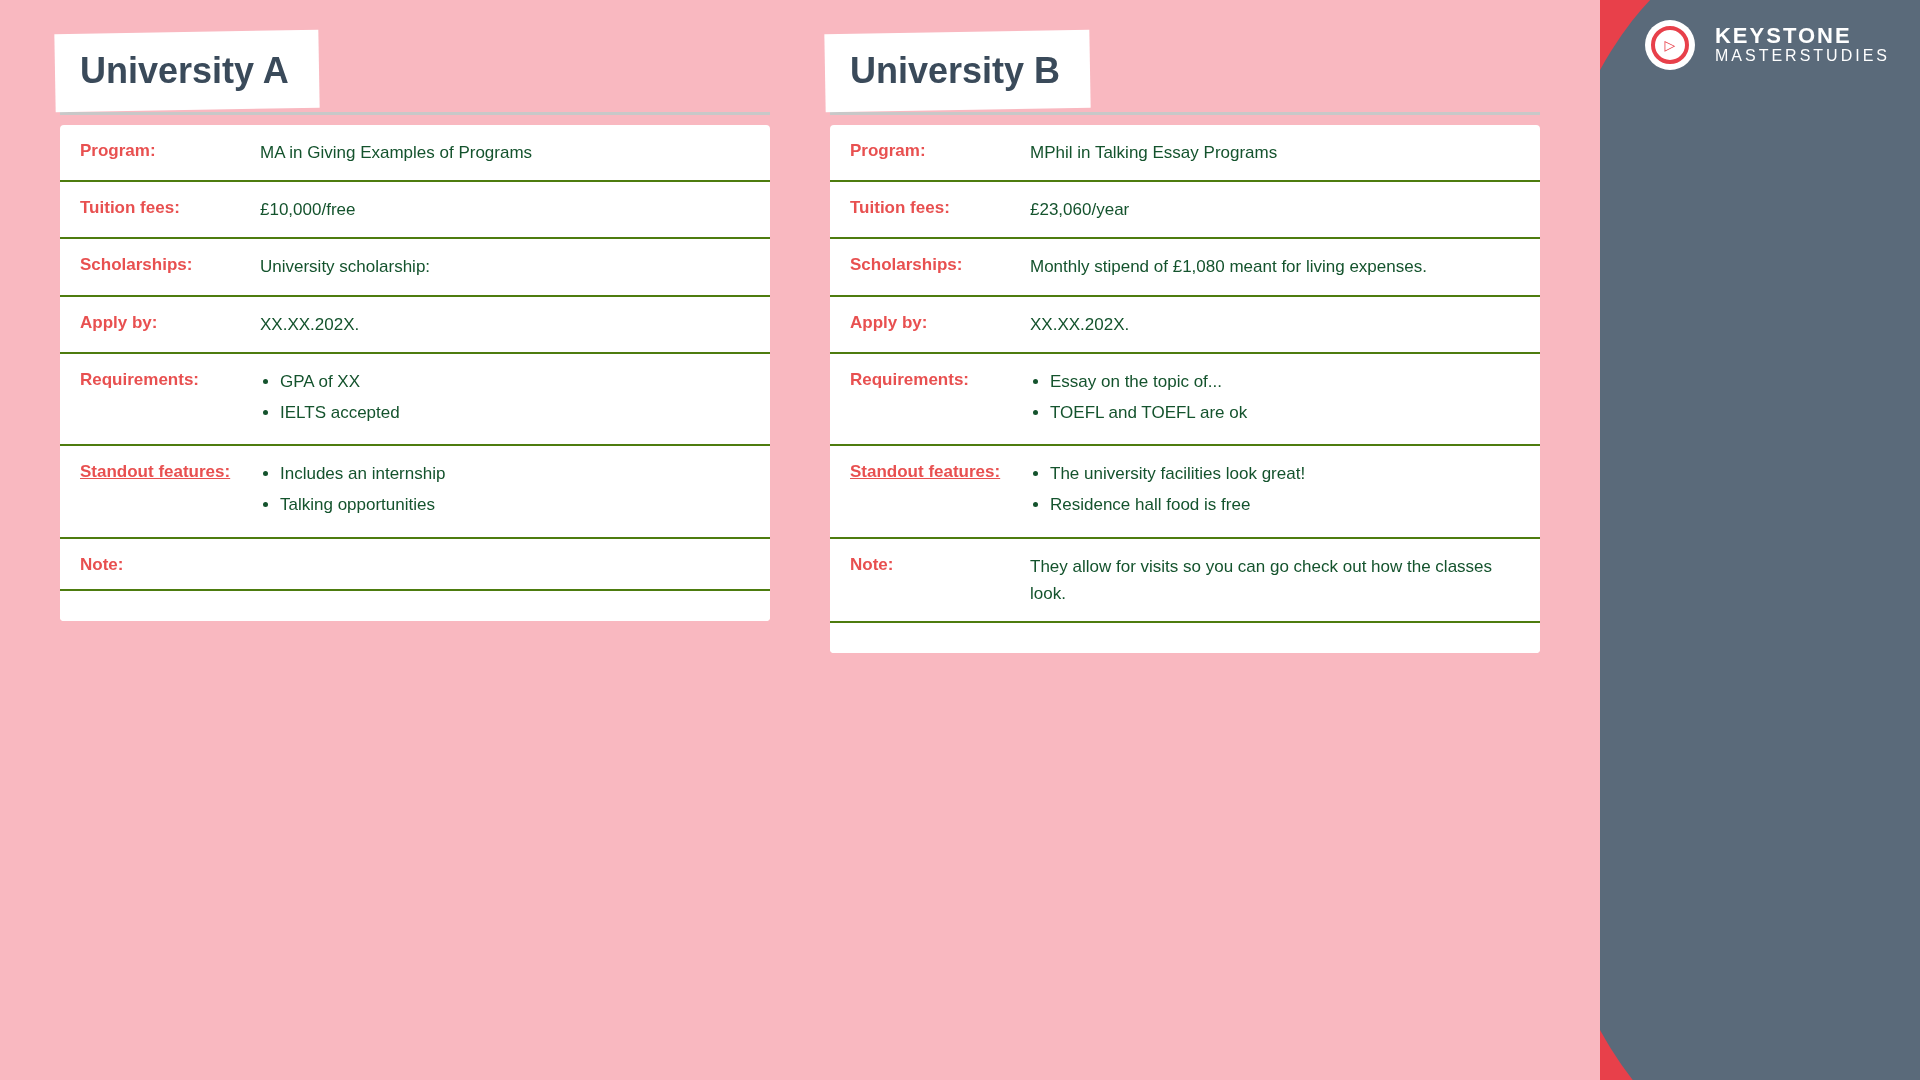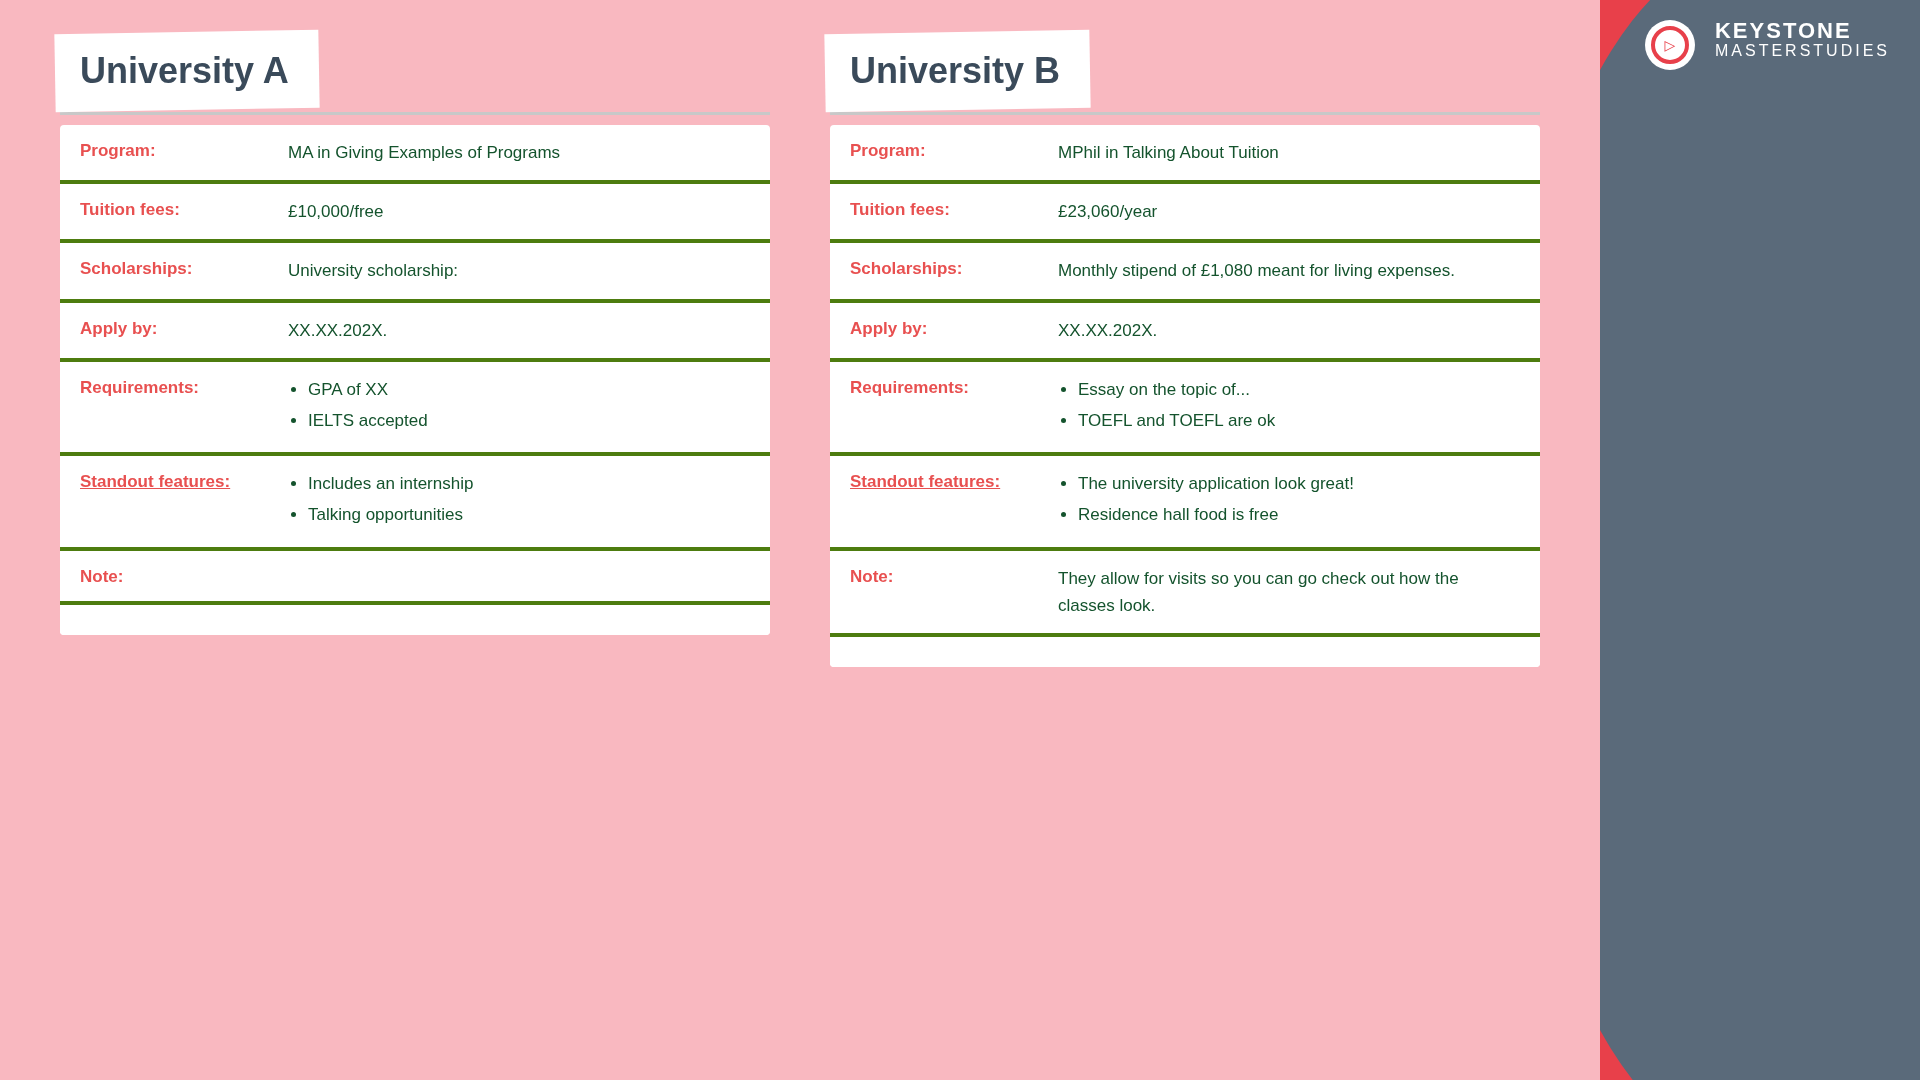--- a/index.html
+++ b/index.html
@@ -47,21 +47,21 @@
       border-radius: 50% 0 0 50%;
     }
 
     
     .keystone-logo {
       position: absolute;
       top: 20px;
       right: 30px;
       z-index: 100;
       display: flex;
-      align-items: flex-start;
+      align-items: center;
       gap: 20px;
     }
 
     .keystone-logo-icon {
       width: 50px;
       height: 50px;
       background: white;
       border-radius: 50%;
       display: flex;
       align-items: center;
@@ -163,23 +163,22 @@
       background: white;
       border-radius: 4px;
       overflow: hidden;
       margin-top: 5px;
     }
 
     .info-row {
       display: flex;
       align-items: flex-start;
       padding: 14px 20px;
-      border-bottom: 4px solid #4d7c0f;
+      border-bottom: 2px solid #4d7c0f;
       min-height: 52px;
-      gap: 28px;
     }
 
     .info-row:last-child {
       border-bottom: none;
     }
 
     .info-label {
       font-weight: 700;
       color: #e85050;
       min-width: 180px;
@@ -279,21 +278,21 @@
   <div class="university-card">
     <div class="card-title-tab">
       <h1>University B</h1>
     </div>
     <div class="card-title-divider"></div>
 
     <div class="info-table">
 
       <div class="info-row">
         <span class="info-label">Program:</span>
-        <span class="info-value">MPhil in Talking About Tuition</span>
+        <span class="info-value">MPhil in Talking Essay Programs</span>
       </div>
 
       <div class="info-row">
         <span class="info-label">Tuition fees:</span>
         <span class="info-value">£23,060/year</span>
       </div>
 
       <div class="info-row">
         <span class="info-label">Scholarships:</span>
         <span class="info-value">Monthly stipend of £1,080 meant for living expenses.</span>
@@ -311,21 +310,21 @@
             <li>Essay on the topic of...</li>
             <li>TOEFL and TOEFL are ok</li>
           </ul>
         </span>
       </div>
 
       <div class="info-row">
         <span class="info-label underline" style="text-decoration:underline;">Standout features:</span>
         <span class="info-value">
           <ul>
-            <li>The university application look great!</li>
+            <li>The university facilities look great!</li>
             <li>Residence hall food is free</li>
           </ul>
         </span>
       </div>
 
       <div class="info-row">
         <span class="info-label">Note:</span>
         <span class="info-value">They allow for visits so you can go check out how the classes look.</span>
       </div>
 

